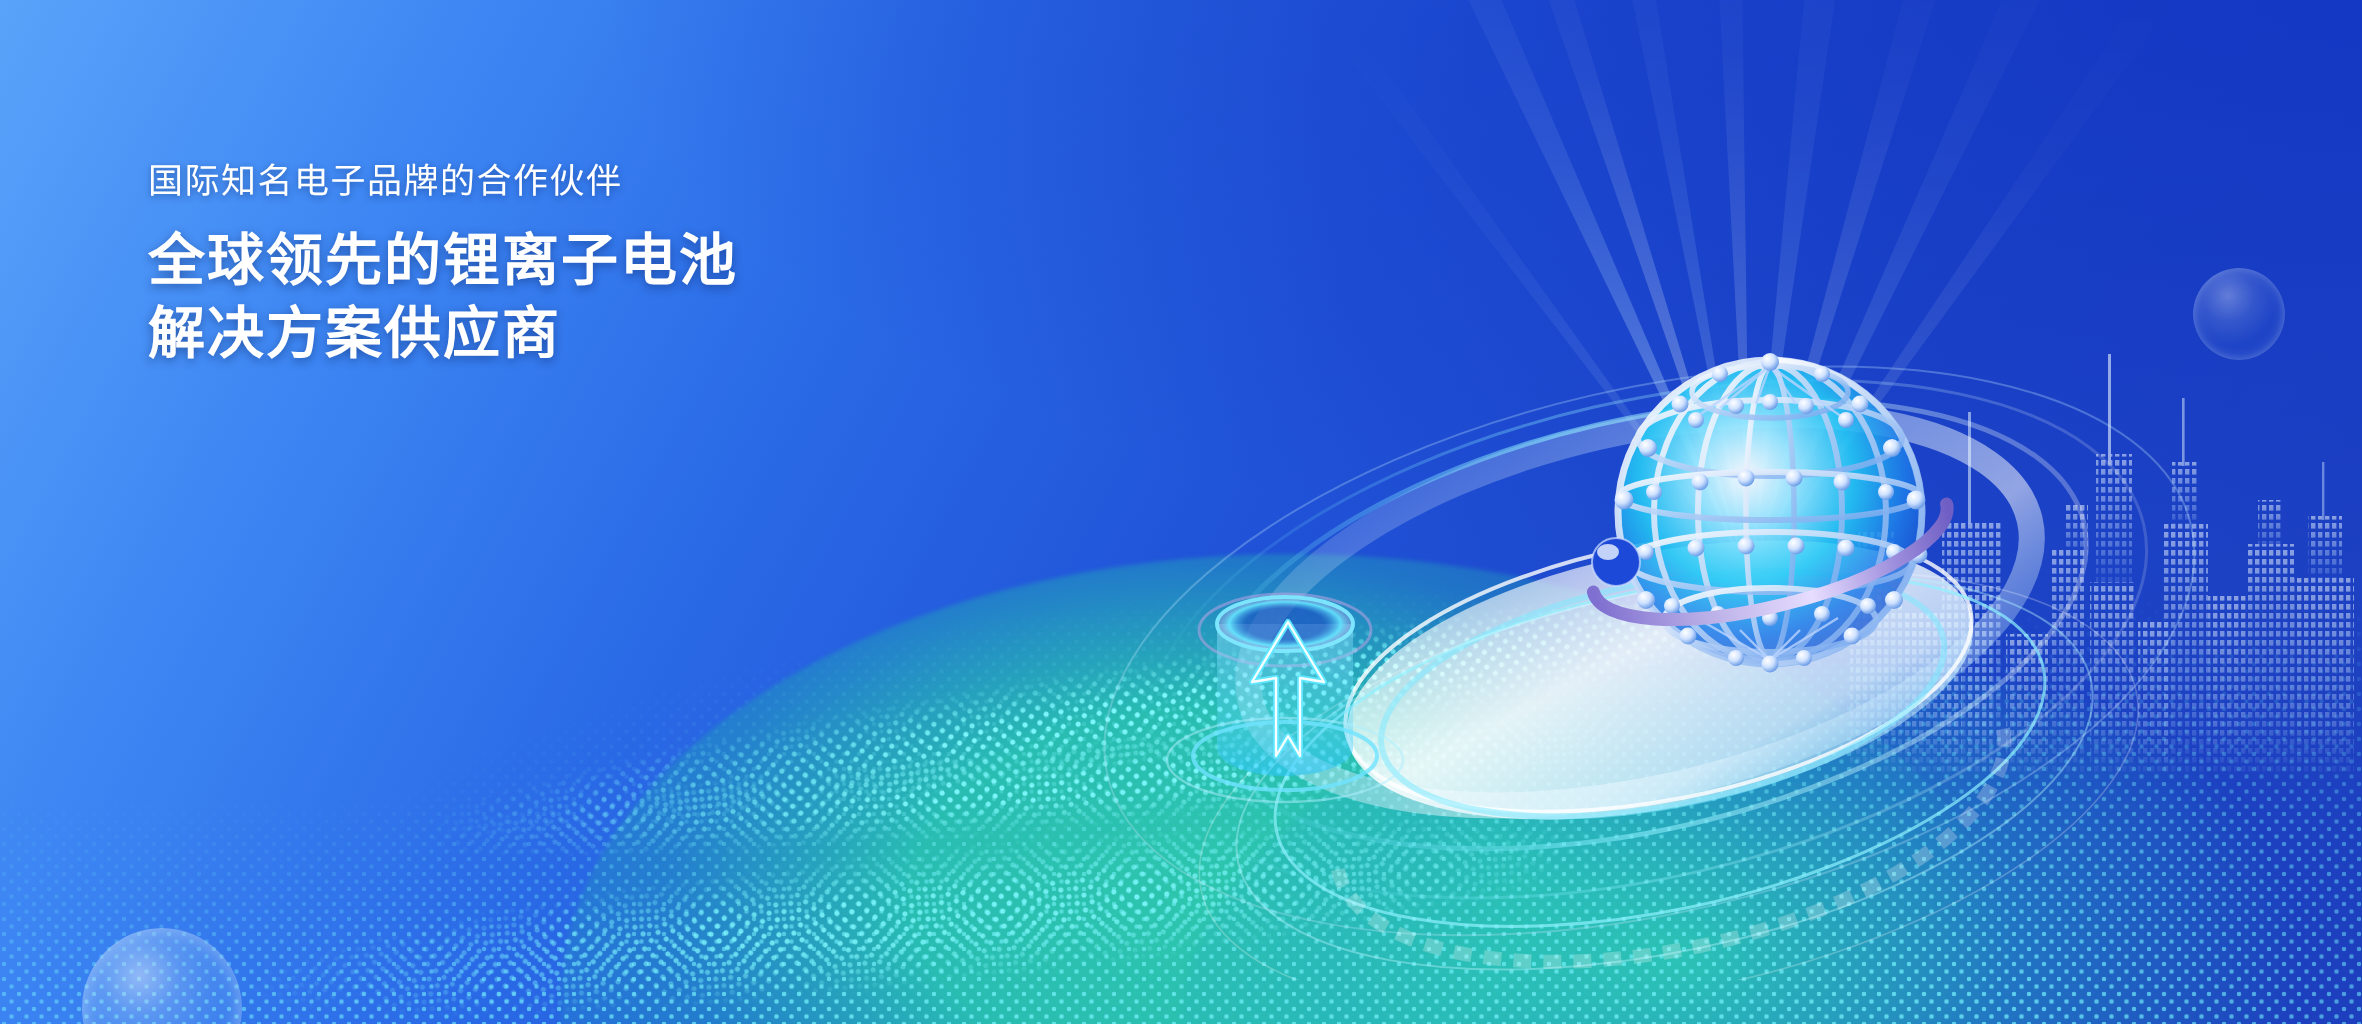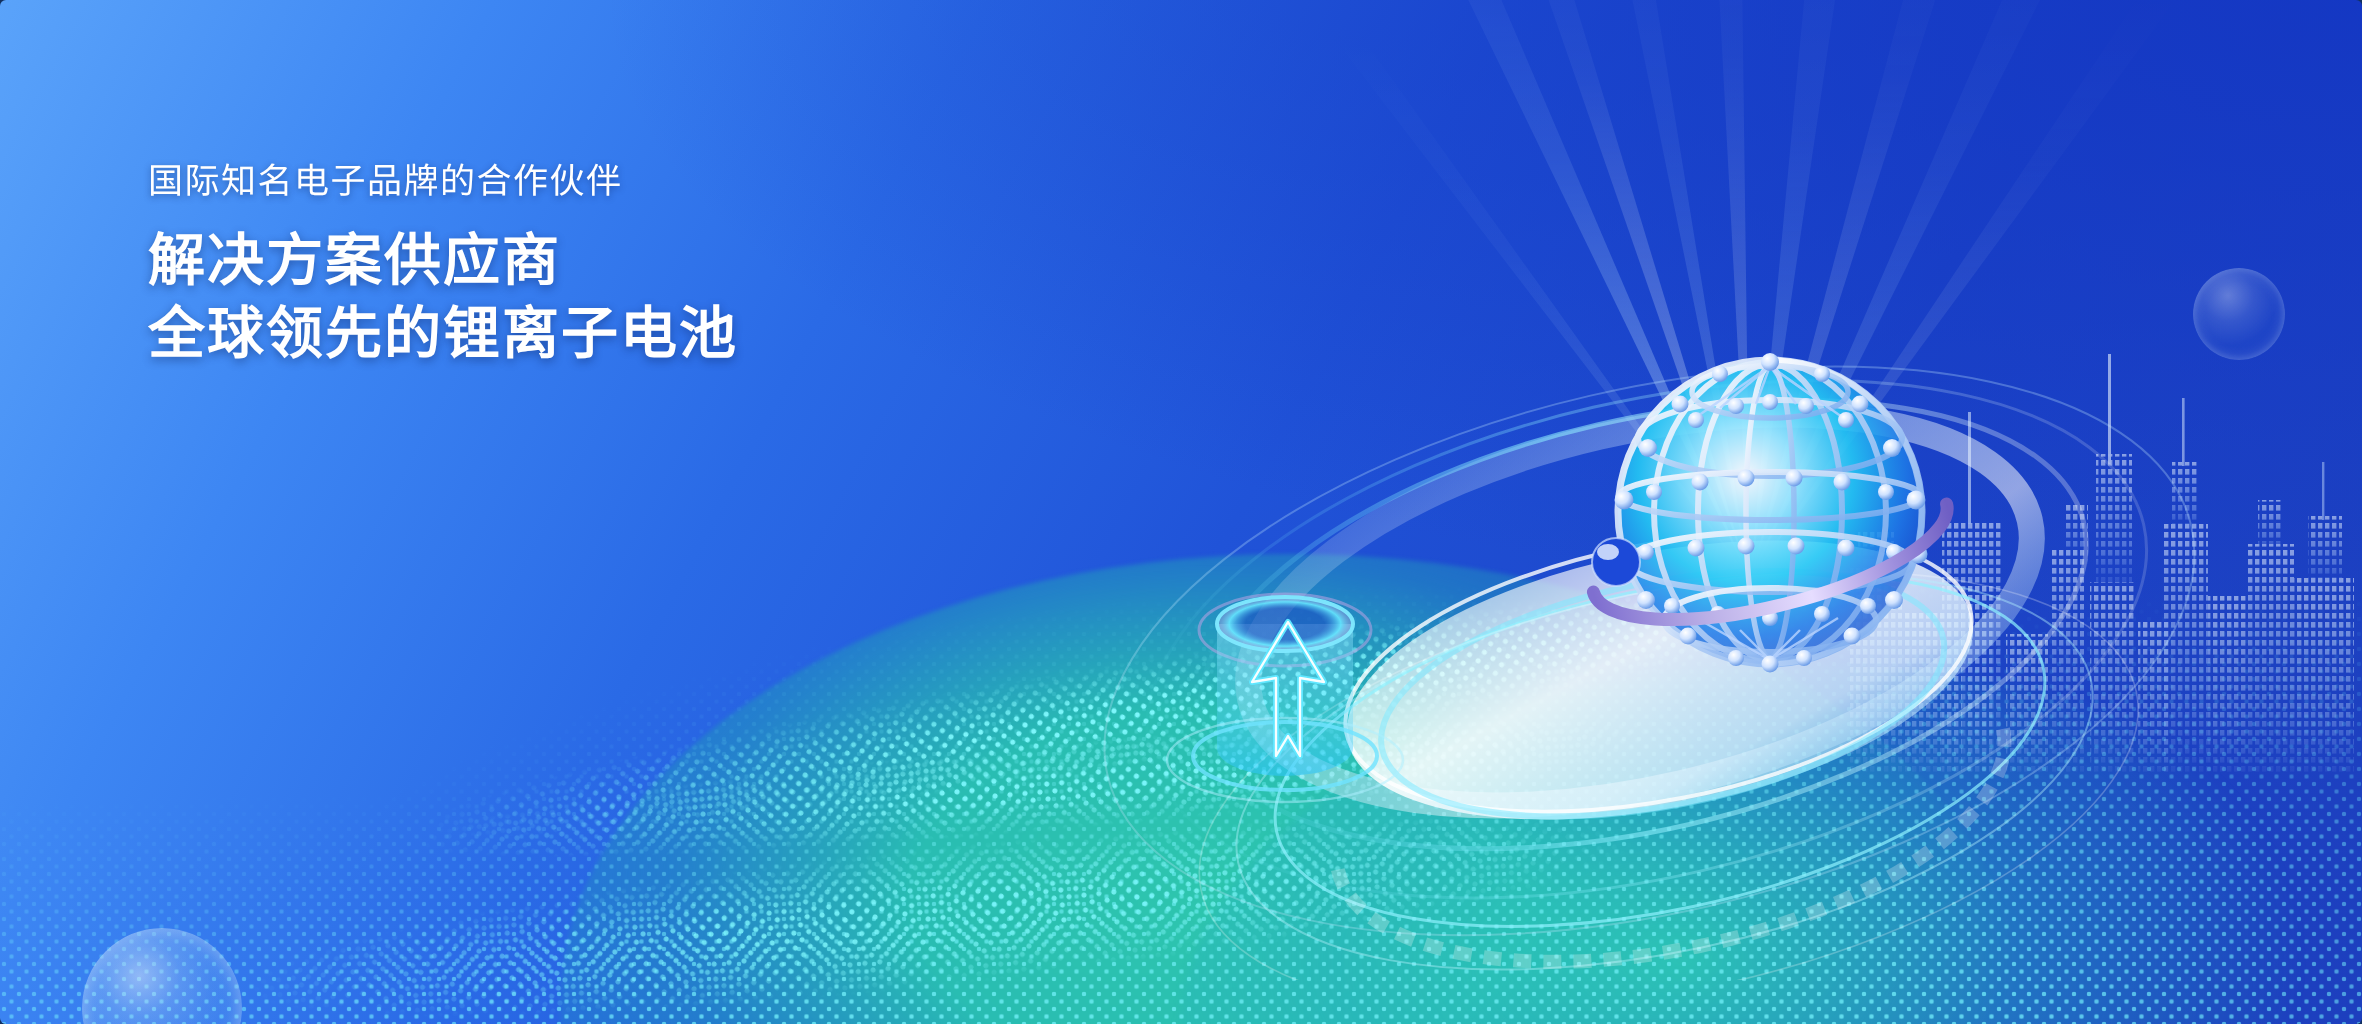--- a/index.html
+++ b/index.html
@@ -7,21 +7,20 @@
   *{box-sizing:border-box;}
 
   .stage{
     position:relative;
     width:2362px;height:1024px;
     overflow:hidden;
     font-family:"Liberation Sans","DejaVu Sans",sans-serif;
     background:
       radial-gradient(120% 100% at 100% 0%, rgba(20,55,195,.95) 0%, rgba(20,55,195,0) 62%),
       linear-gradient(118deg,#5aa3fa 0%, #3d86f3 17%, #2a6ae6 34%, #2053d8 52%, #1c45c9 72%, #1d3fbe 100%);
-    border-radius: 6px;
   }
 
   
   .teal-wash{
     position:absolute;left:560px;bottom:-430px;
     width:1460px;height:900px;border-radius:50%;
     background:radial-gradient(55% 55% at 45% 38%, #2ec6ae 0%, #29bdb2 38%, rgba(34,150,190,.55) 68%, rgba(32,90,210,0) 100%);
     filter:blur(2px);
   }
   .teal-wash2{
@@ -391,18 +390,18 @@
     <path d="M 116 196 L 116 118 L 92 122 L 128 62 L 164 122 L 140 118 L 140 196 L 128 176 Z" fill="none" stroke="#5fe7ff" stroke-width="6" stroke-linejoin="round"></path>
     <path d="M 116 196 L 116 118 L 92 122 L 128 62 L 164 122 L 140 118 L 140 196 L 128 176 Z" fill="none" stroke="#ffffff" stroke-width="2.4" stroke-linejoin="round" opacity=".95"></path>
   </svg>
 
   <div class="bubble bubble-br"></div>
   <div class="bubble bubble-tr"></div>
 
   <div class="copy">
     <p class="eyebrow">国际知名电子品牌的合作伙伴</p>
     <h1 class="headline">
+      <span>全球领先的锂离子电池</span>
       <span>解决方案供应商</span>
-      <span>全球领先的锂离子电池</span>
     </h1>
   </div>
 
 </div>
 
 </body></html>

